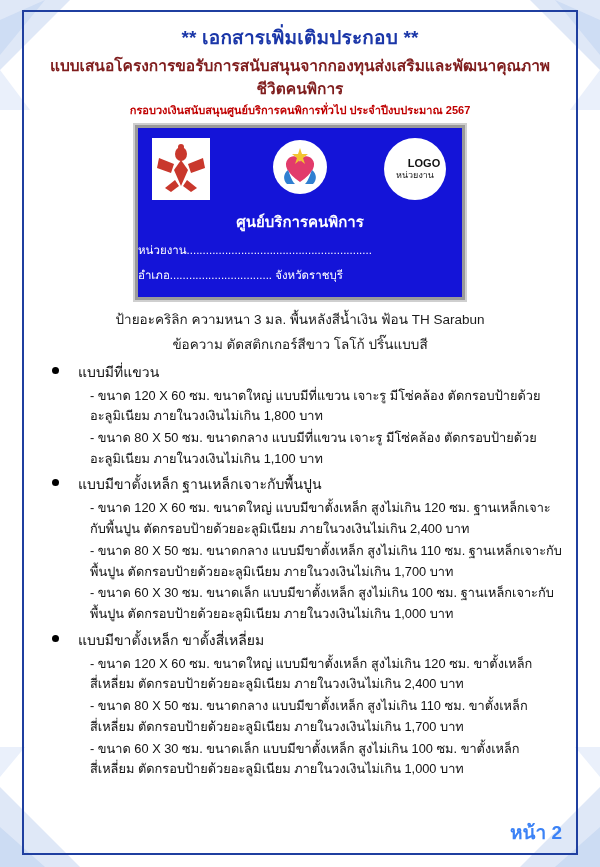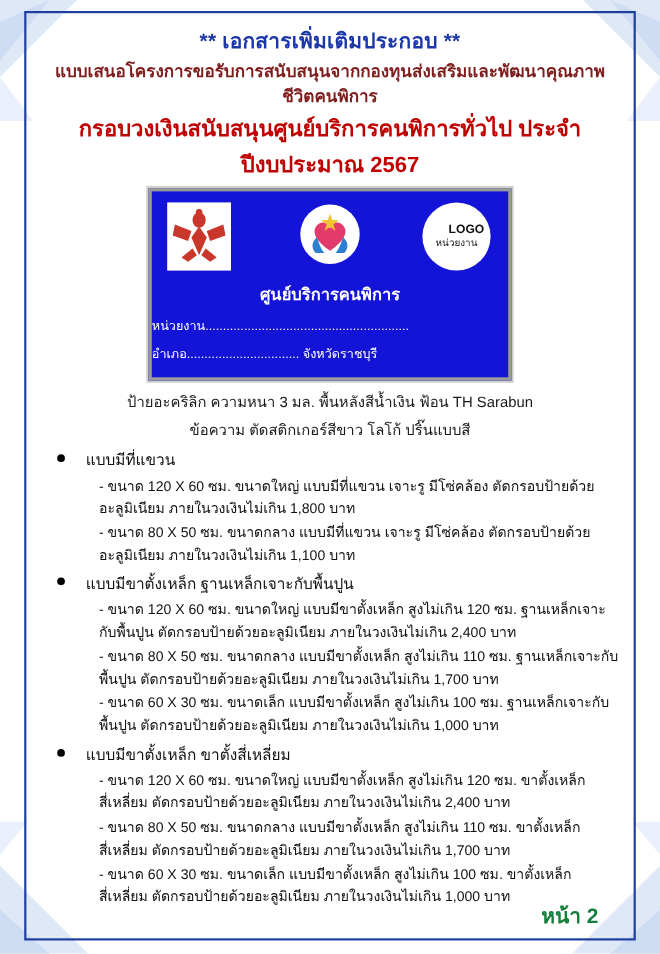--- a/index.html
+++ b/index.html
@@ -52,21 +52,21 @@
     text-align: center;
     color: #7f1d1d;
     font-size: 15.5px;
     font-weight: bold;
     line-height: 1.5;
     margin: 2px 6px 0 6px;
   }
   .title-3 {
     text-align: center;
     color: #c00000;
-    font-size: 20px;
+    font-size: 11px;
     font-weight: bold;
     margin: 0 6px 6px 6px;
   }
 
   
   .sign-wrap {
     display: flex;
     justify-content: center;
     margin-top: 4px;
   }
@@ -176,25 +176,25 @@
   .item {
     font-size: 12.8px;
     color: #111;
     line-height: 1.62;
     padding-left: 42px;
     margin-bottom: 1px;
   }
 
   .page-num {
     position: absolute;
-    right: 32px;
+    right: 14px;
     bottom: 6px;
     font-size: 19px;
     font-weight: bold;
-    color: #15803d;
+    color: #3b82f6;
   }
 </style>
 </head>
 <body>
 
 <svg class="corner-deco deco-tl" viewBox="0 0 120 110">
   <polygon points="0,0 70,0 0,70" fill="#dfe8f7"></polygon>
   <polygon points="0,20 45,0 0,55" fill="#c9d9f2" opacity="0.8"></polygon>
   <polygon points="0,70 30,110 0,110" fill="#eaf0fb"></polygon>
 </svg>

